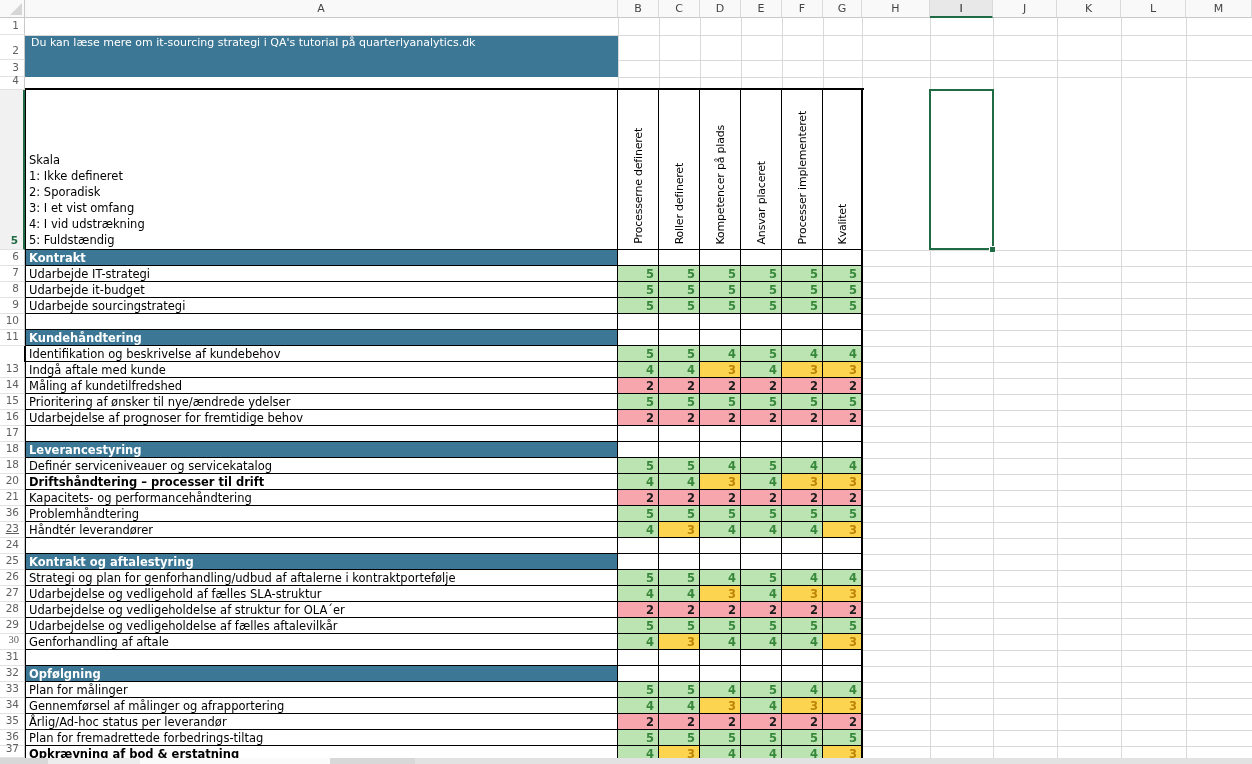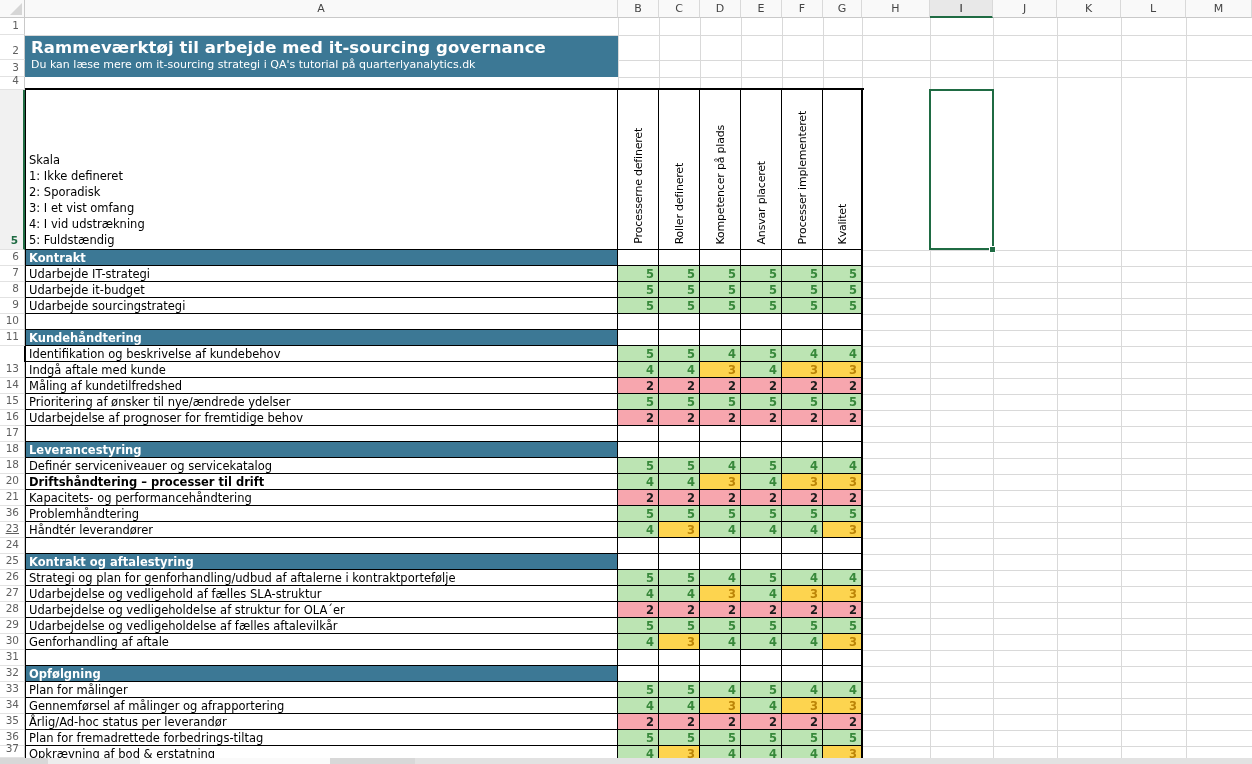--- a/index.html
+++ b/index.html
@@ -57,21 +57,20 @@
   .fill-handle{width:7px;height:7px;background:#1f6b43;border:1px solid #fff;}
   .frame{background:#000;}
   .tabstrip-seg{height:100%;position:absolute;top:0;}
 </style>
 </head>
 <body>
 
 <div id="sheet">
 
   <div class="abs band" id="title-band" style="left: 25px; top: 35px; width: 593px; height: 42px; background: rgb(60, 120, 149);">
-    <h1>Rammeværktøj til arbejde med it-sourcing governance</h1>
     <p>Du kan læse mere om it-sourcing strategi i QA's tutorial på quarterlyanalytics.dk</p>
   </div>
 
   <div id="gridlines">
       <div class="abs gl" style="left: 618px; top: 18px; width: 1px; height: 72px;"></div>
       <div class="abs gl" style="left: 659px; top: 18px; width: 1px; height: 72px;"></div>
       <div class="abs gl" style="left: 700px; top: 18px; width: 1px; height: 72px;"></div>
       <div class="abs gl" style="left: 741px; top: 18px; width: 1px; height: 72px;"></div>
       <div class="abs gl" style="left: 782px; top: 18px; width: 1px; height: 72px;"></div>
       <div class="abs gl" style="left: 823px; top: 18px; width: 1px; height: 72px;"></div>
@@ -353,21 +352,21 @@
       <div class="abs cell score-cell" style="left: 741px; top: 714px; width: 41px; height: 16px; background: rgb(247, 166, 174); color: rgb(28, 28, 28);">2</div>
       <div class="abs cell score-cell" style="left: 782px; top: 714px; width: 41px; height: 16px; background: rgb(247, 166, 174); color: rgb(28, 28, 28);">2</div>
       <div class="abs cell score-cell" style="left: 823px; top: 714px; width: 39px; height: 16px; background: rgb(247, 166, 174); color: rgb(28, 28, 28);">2</div>
       <div class="abs cell a-cell" style="left: 25px; top: 730px; width: 593px; height: 16px;">Plan for fremadrettede forbedrings-tiltag</div>
       <div class="abs cell score-cell" style="left: 618px; top: 730px; width: 41px; height: 16px; background: rgb(188, 228, 179); color: rgb(55, 136, 58);">5</div>
       <div class="abs cell score-cell" style="left: 659px; top: 730px; width: 41px; height: 16px; background: rgb(188, 228, 179); color: rgb(55, 136, 58);">5</div>
       <div class="abs cell score-cell" style="left: 700px; top: 730px; width: 41px; height: 16px; background: rgb(188, 228, 179); color: rgb(55, 136, 58);">5</div>
       <div class="abs cell score-cell" style="left: 741px; top: 730px; width: 41px; height: 16px; background: rgb(188, 228, 179); color: rgb(55, 136, 58);">5</div>
       <div class="abs cell score-cell" style="left: 782px; top: 730px; width: 41px; height: 16px; background: rgb(188, 228, 179); color: rgb(55, 136, 58);">5</div>
       <div class="abs cell score-cell" style="left: 823px; top: 730px; width: 39px; height: 16px; background: rgb(188, 228, 179); color: rgb(55, 136, 58);">5</div>
-      <div class="abs cell a-cell" style="left: 25px; top: 746px; width: 593px; height: 16px;">Opkrævning af bod &amp; erstatning</div>
+      <div class="abs cell a-cell" style="left: 25px; top: 746px; width: 593px; height: 16px; font-weight: bold;">Opkrævning af bod &amp; erstatning</div>
       <div class="abs cell score-cell" style="left: 618px; top: 746px; width: 41px; height: 16px; background: rgb(188, 228, 179); color: rgb(55, 136, 58);">4</div>
       <div class="abs cell score-cell" style="left: 659px; top: 746px; width: 41px; height: 16px; background: rgb(253, 212, 79); color: rgb(188, 133, 7);">3</div>
       <div class="abs cell score-cell" style="left: 700px; top: 746px; width: 41px; height: 16px; background: rgb(188, 228, 179); color: rgb(55, 136, 58);">4</div>
       <div class="abs cell score-cell" style="left: 741px; top: 746px; width: 41px; height: 16px; background: rgb(188, 228, 179); color: rgb(55, 136, 58);">4</div>
       <div class="abs cell score-cell" style="left: 782px; top: 746px; width: 41px; height: 16px; background: rgb(188, 228, 179); color: rgb(55, 136, 58);">4</div>
       <div class="abs cell score-cell" style="left: 823px; top: 746px; width: 39px; height: 16px; background: rgb(253, 212, 79); color: rgb(188, 133, 7);">3</div>
       <div class="abs frame" style="left: 24px; top: 88px; width: 840px; height: 2px;"></div>
       <div class="abs frame" style="left: 24px; top: 88px; width: 2px; height: 670px;"></div>
       <div class="abs frame" style="left: 861px; top: 88px; width: 2px; height: 670px;"></div>
     </div>
@@ -409,21 +408,21 @@
       <div class="abs row-hdr" style="top: 474px; height: 16px;">20</div>
       <div class="abs row-hdr" style="top: 490px; height: 16px;">21</div>
       <div class="abs row-hdr" style="top: 506px; height: 16px;">36</div>
       <div class="abs row-hdr" style="top: 522px; height: 16px; text-decoration: underline;">23</div>
       <div class="abs row-hdr" style="top: 538px; height: 16px;">24</div>
       <div class="abs row-hdr" style="top: 554px; height: 16px;">25</div>
       <div class="abs row-hdr" style="top: 570px; height: 16px;">26</div>
       <div class="abs row-hdr" style="top: 586px; height: 16px;">27</div>
       <div class="abs row-hdr" style="top: 602px; height: 16px;">28</div>
       <div class="abs row-hdr" style="top: 618px; height: 16px;">29</div>
-      <div class="abs row-hdr" style="top: 634px; height: 16px;">30</div>
+      <div class="abs row-hdr" style="top: 634px; height: 16px; font-family: Liberation Serif, serif;">30</div>
       <div class="abs row-hdr" style="top: 650px; height: 16px;">31</div>
       <div class="abs row-hdr" style="top: 666px; height: 16px;">32</div>
       <div class="abs row-hdr" style="top: 682px; height: 16px;">33</div>
       <div class="abs row-hdr" style="top: 698px; height: 16px;">34</div>
       <div class="abs row-hdr" style="top: 714px; height: 16px;">35</div>
       <div class="abs row-hdr" style="top: 730px; height: 16px;">36</div>
       <div class="abs row-hdr" style="top: 746px; height: 12px;">37</div>
     </div>
 
   <div class="abs corner">

